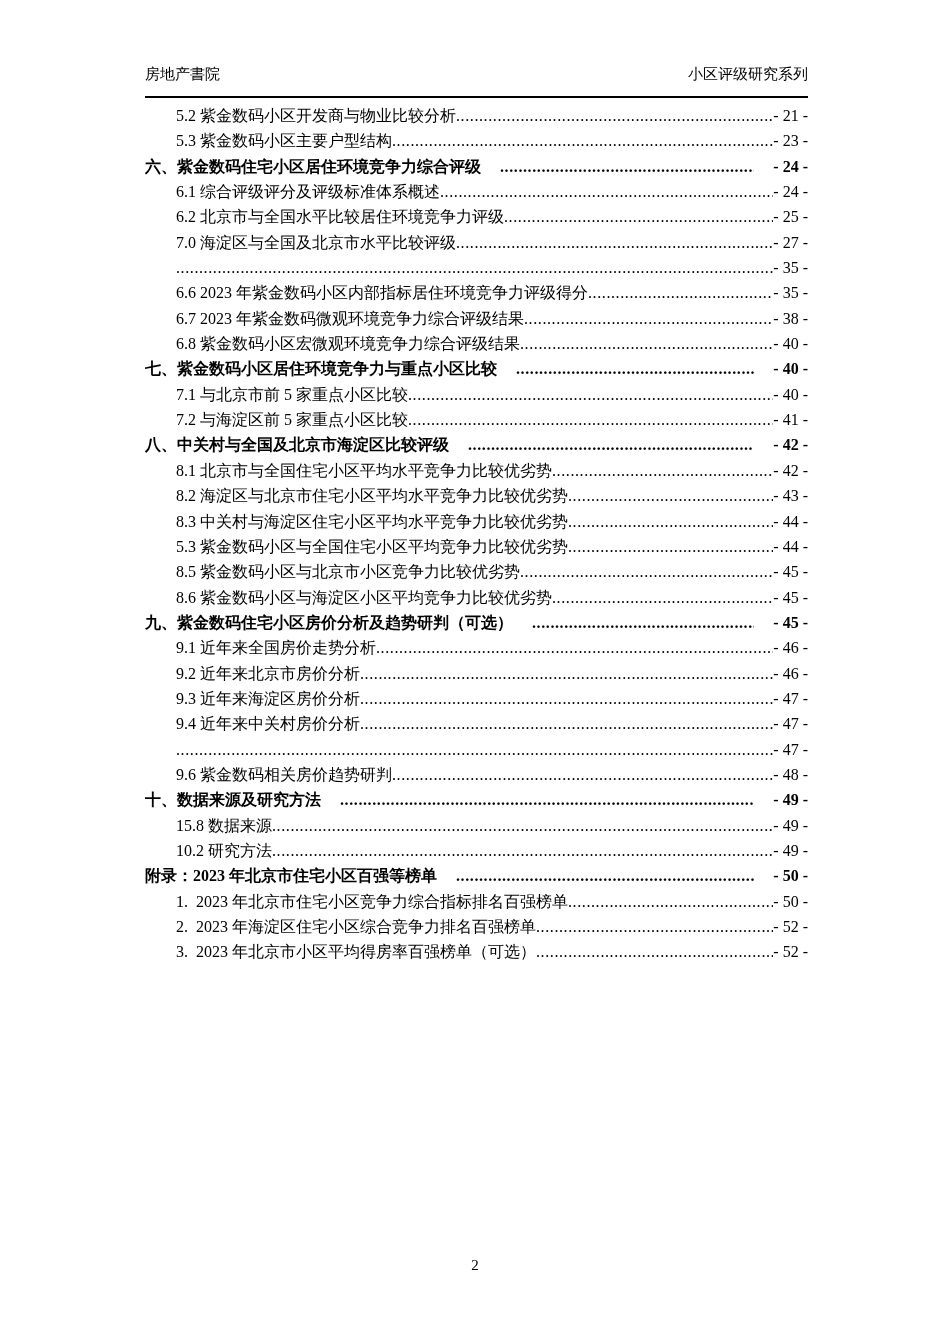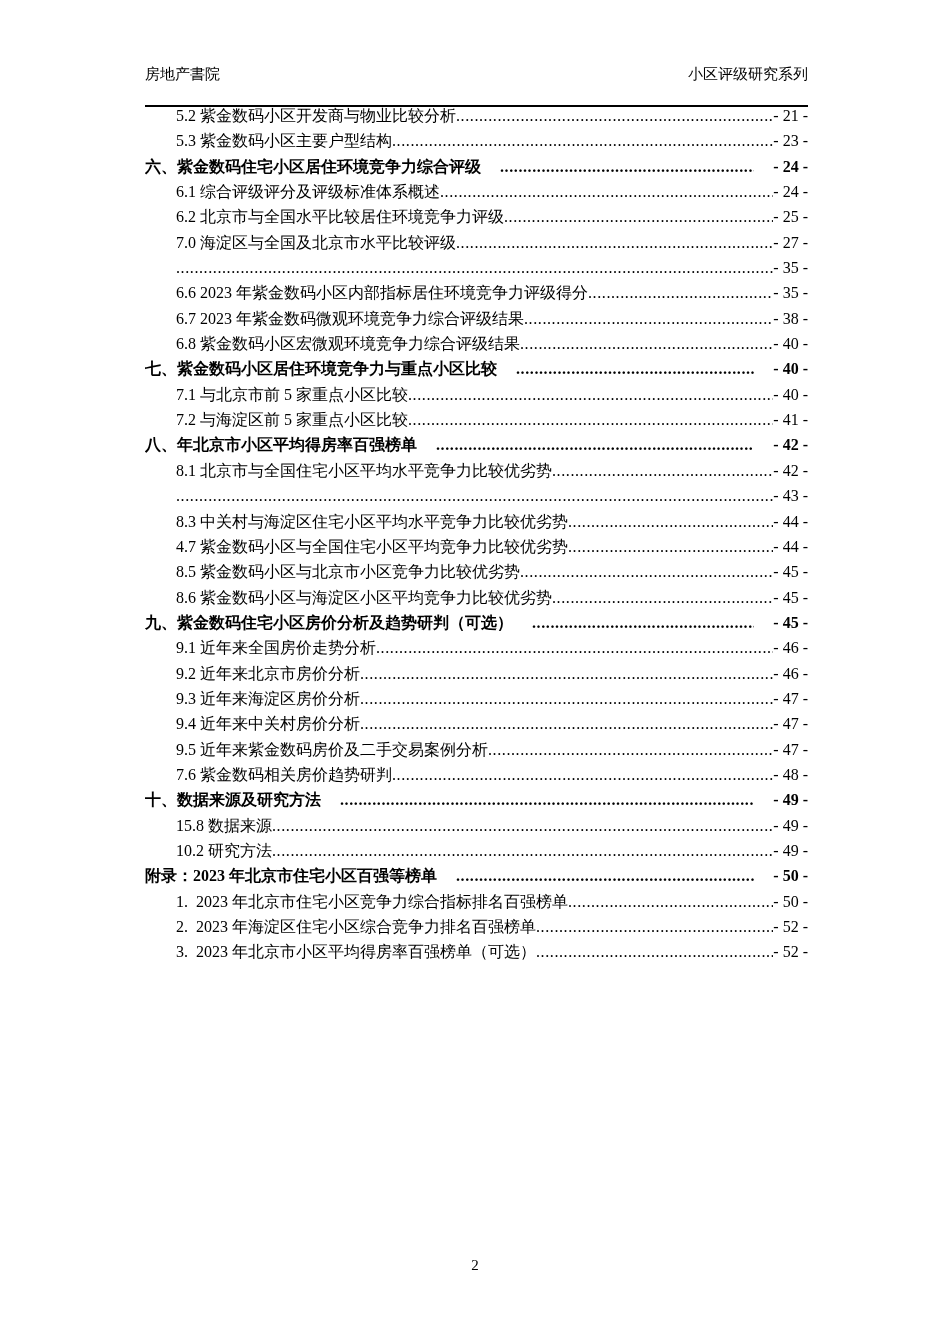--- a/index.html
+++ b/index.html
@@ -19,21 +19,21 @@
   .header {
     position: absolute;
     left: 145px;
     top: 65px;
     width: 663px;
     display: flex;
     justify-content: space-between;
     align-items: baseline;
     font-size: 15px;
     line-height: 19px;
-    padding-bottom: 21px;
+    padding-bottom: 12px;
     border-bottom: 2px solid #000000;
   }
   .toc {
     position: absolute;
     left: 145px;
     top: 103px;
     width: 663px;
   }
   .toc-row {
     display: flex;
@@ -141,40 +141,41 @@
         <span class="toc-title">7.1 与北京市前 5 家重点小区比较</span>
         <span class="toc-dots"></span>
         <span class="toc-page">- 40 -</span>
       </div>
       <div class="toc-row level-2">
         <span class="toc-title">7.2 与海淀区前 5 家重点小区比较</span>
         <span class="toc-dots"></span>
         <span class="toc-page">- 41 -</span>
       </div>
       <div class="toc-row level-1">
-        <span class="toc-title">八、年北京市小区平均得房率百强榜单</span>
+        <span class="toc-title">八、中关村与全国及北京市海淀区比较评级</span>
         <span class="toc-dots"></span>
         <span class="toc-page">- 42 -</span>
       </div>
       <div class="toc-row level-2">
         <span class="toc-title">8.1 北京市与全国住宅小区平均水平竞争力比较优劣势</span>
         <span class="toc-dots"></span>
         <span class="toc-page">- 42 -</span>
       </div>
       <div class="toc-row level-2">
+        <span class="toc-title">8.2 海淀区与北京市住宅小区平均水平竞争力比较优劣势</span>
         <span class="toc-dots"></span>
         <span class="toc-page">- 43 -</span>
       </div>
       <div class="toc-row level-2">
         <span class="toc-title">8.3 中关村与海淀区住宅小区平均水平竞争力比较优劣势</span>
         <span class="toc-dots"></span>
         <span class="toc-page">- 44 -</span>
       </div>
       <div class="toc-row level-2">
-        <span class="toc-title">4.7 紫金数码小区与全国住宅小区平均竞争力比较优劣势</span>
+        <span class="toc-title">5.3 紫金数码小区与全国住宅小区平均竞争力比较优劣势</span>
         <span class="toc-dots"></span>
         <span class="toc-page">- 44 -</span>
       </div>
       <div class="toc-row level-2">
         <span class="toc-title">8.5 紫金数码小区与北京市小区竞争力比较优劣势</span>
         <span class="toc-dots"></span>
         <span class="toc-page">- 45 -</span>
       </div>
       <div class="toc-row level-2">
         <span class="toc-title">8.6 紫金数码小区与海淀区小区平均竞争力比较优劣势</span>
@@ -200,26 +201,25 @@
         <span class="toc-title">9.3 近年来海淀区房价分析</span>
         <span class="toc-dots"></span>
         <span class="toc-page">- 47 -</span>
       </div>
       <div class="toc-row level-2">
         <span class="toc-title">9.4 近年来中关村房价分析</span>
         <span class="toc-dots"></span>
         <span class="toc-page">- 47 -</span>
       </div>
       <div class="toc-row level-2">
-        <span class="toc-title">9.5 近年来紫金数码房价及二手交易案例分析</span>
         <span class="toc-dots"></span>
         <span class="toc-page">- 47 -</span>
       </div>
       <div class="toc-row level-2">
-        <span class="toc-title">7.6 紫金数码相关房价趋势研判</span>
+        <span class="toc-title">9.6 紫金数码相关房价趋势研判</span>
         <span class="toc-dots"></span>
         <span class="toc-page">- 48 -</span>
       </div>
       <div class="toc-row level-1">
         <span class="toc-title">十、数据来源及研究方法</span>
         <span class="toc-dots"></span>
         <span class="toc-page">- 49 -</span>
       </div>
       <div class="toc-row level-2">
         <span class="toc-title">15.8 数据来源</span>

